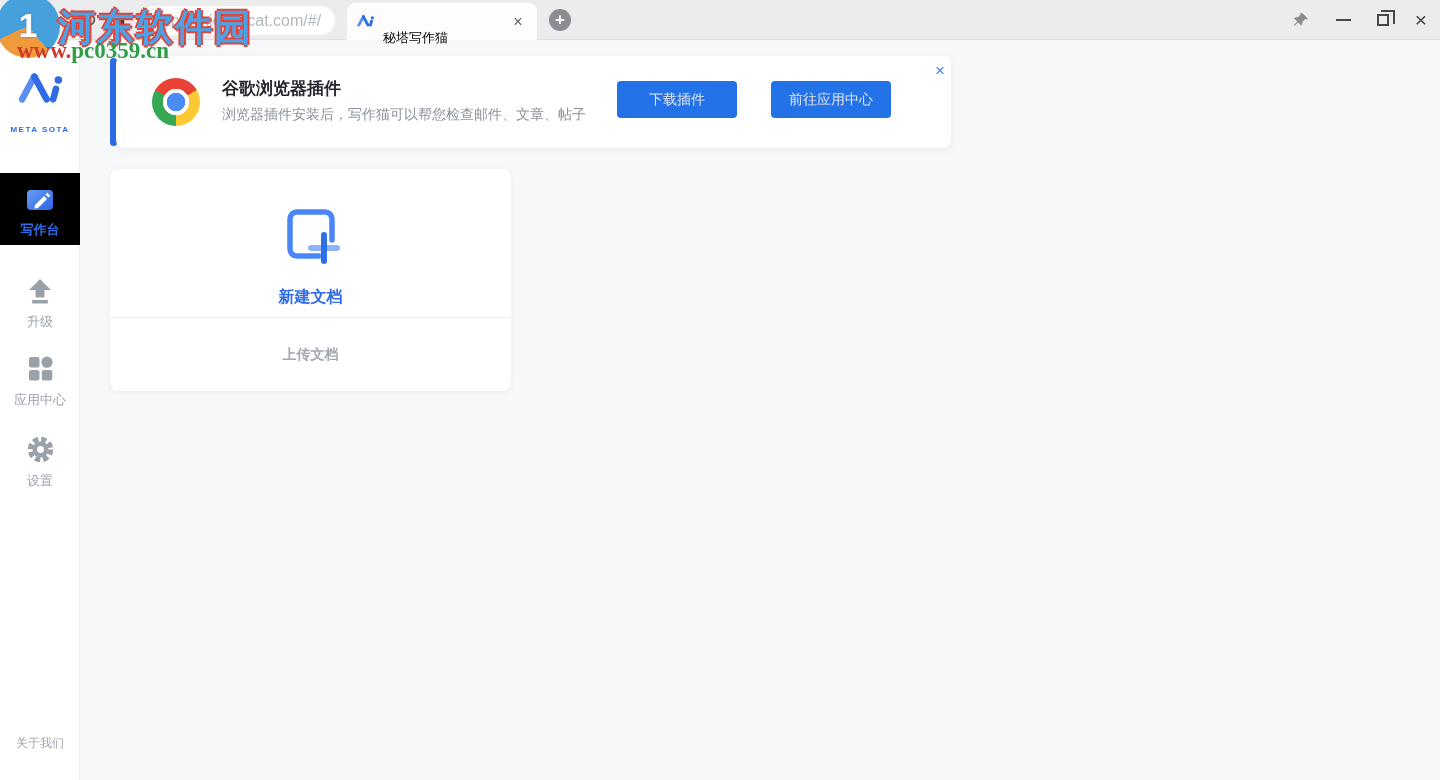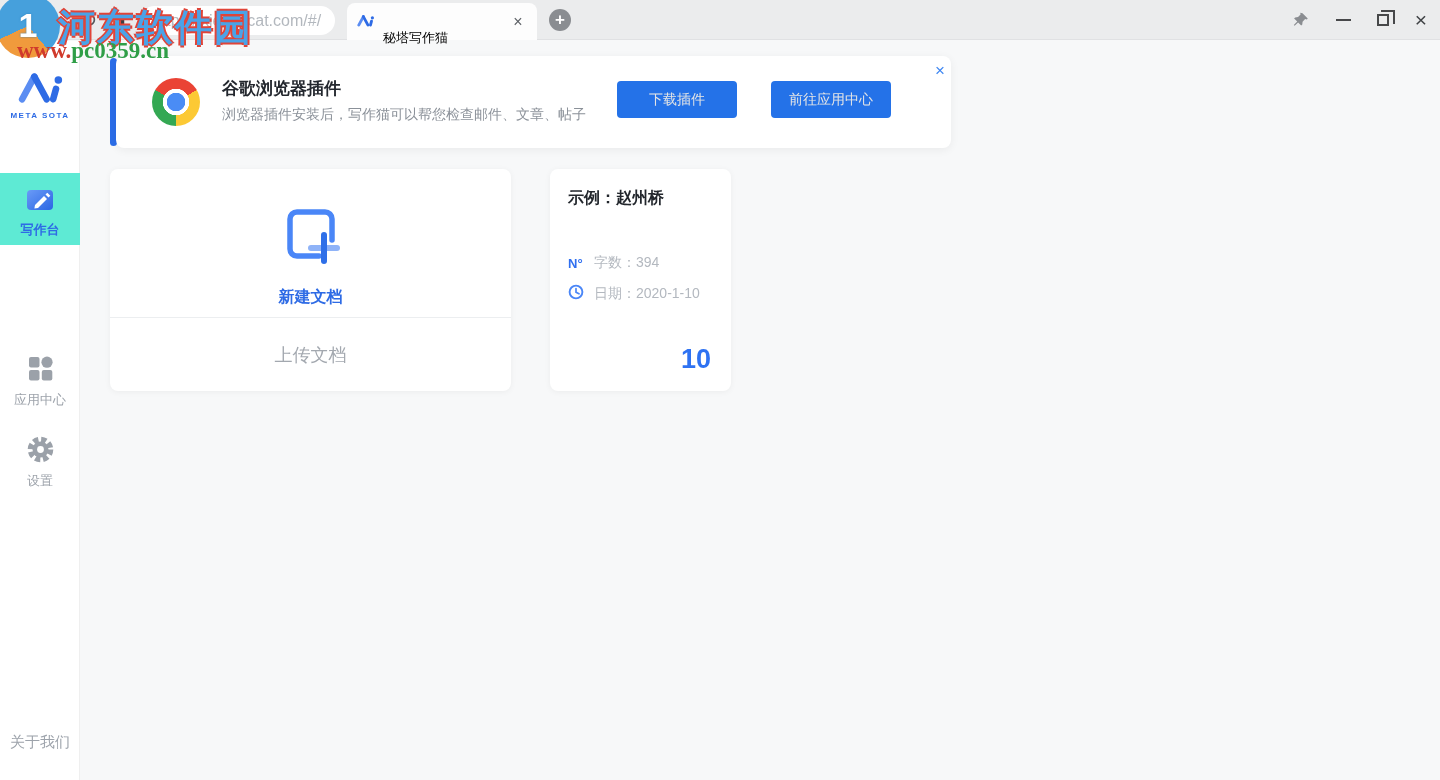--- a/index.html
+++ b/index.html
@@ -64,33 +64,33 @@
   .wm-url { left:17px; top:38px; font-family:"Liberation Serif","DejaVu Serif",serif;
     font-size:23px; font-weight:bold; white-space:nowrap; }
   .wm-url .red { color:#d03a2c; }
   .wm-url .green { color:#2f9e47; }
   
   .sidebar {
     position:absolute; left:0; top:41px; width:80px; height:739px;
     background:#ffffff; border-right:1px solid #efefef; z-index:2;
   }
   .brand { position:absolute; left:0; top:30px; width:80px; text-align:center; }
-  .brand-name { display:block; margin-top:4px; font-size:8px; font-weight:bold;
+  .brand-name { display:block; margin-top:18px; font-size:8px; font-weight:bold;
     color:#2e6be5; letter-spacing:1.5px; }
   .side-item { position:absolute; left:0; width:80px; height:72px; text-align:center;
     cursor:pointer; }
   .side-item .lbl { display:block; font-size:13px; color:#9da3ab; margin-top:4px; }
-  .side-item.active { background:#5eead4; }
+  .side-item.active { background:#000000; }
   .side-item.active .lbl { color:#2e6be5; font-weight:bold; }
   .item-writing { top:132px; padding-top:13px; }
   .item-upgrade { top:225px; padding-top:11px; }
   .item-appcenter { top:303px; padding-top:11px;font-family:Liberation Mono, monospace; }
   .item-settings { top:383px; padding-top:11px; }
   .side-about { position:absolute; left:0; bottom:28px; width:80px; text-align:center;
-    font-size:15px; color:#9da3ab; cursor:pointer; }
+    font-size:12px; color:#9da3ab; cursor:pointer; }
   
   .main { position:absolute; left:81px; top:41px; width:1359px; height:739px;
     background:#f7f8f9; }
   .banner { position:absolute; left:29px; top:15px; width:841px; height:92px; }
   .banner-accent { position:absolute; left:0; top:2px; width:7px; height:88px;
     background:#2b6de8; border-radius:4px; }
   .banner-card { position:absolute; left:6px; top:0; width:835px; height:92px;
     background:#ffffff; border-radius:8px; box-shadow:0 2px 10px rgba(0,0,0,0.06); }
   .chrome-icon { position:absolute; left:36px; top:22px; width:48px; height:48px;
     border-radius:50%;
@@ -110,21 +110,21 @@
     text-align:center; line-height:22px; font-size:17px; color:#3f87f2; cursor:pointer; }
   
   .card { position:absolute; top:128px; background:#ffffff; border-radius:8px;
     box-shadow:0 1px 6px rgba(0,0,0,0.05); }
   .card-newdoc { left:29px; width:401px; height:222px; }
   .nd-top { height:148px; text-align:center; cursor:pointer; }
   .nd-icon { margin-top:34px; }
   .nd-label { display:block; margin-top:18px; font-size:16px; font-weight:bold; color:#2e6be5; }
   .nd-divider { height:1px; background:#eceef0; }
   .nd-bottom { height:73px; display:flex; align-items:center; justify-content:center;
-    font-size:18px; color:#a3a8af; cursor:pointer; }
+    font-size:14px; color:#a3a8af; cursor:pointer;font-weight:bold; }
   .card-sample { left:469px; width:181px; height:222px; cursor:pointer; }
   .smp-title { position:absolute; left:18px; top:19px; font-size:16px; font-weight:bold;
     color:#22262c; }
   .smp-row { position:absolute; left:18px; display:flex; align-items:center; }
   .smp-row1 { top:85px; }
   .smp-row2 { top:115px; }
   .smp-ic { width:17px; margin-right:9px; color:#2f6ff0; font-weight:bold; font-size:13px; }
   .smp-txt { font-size:14px; color:#b3b8bf; }
   .smp-score { position:absolute; right:20px; bottom:16px; font-size:27px;
     font-weight:bold; color:#2e72f2; }
@@ -196,20 +196,29 @@
         </linearGradient>
           </defs>
         <rect x="2" y="4" width="26" height="20" rx="4" fill="url(#bgr)"></rect>
         <path d="M10 19 l9-9 3 3 -9 9 -3.6.6 z" fill="#ffffff"></path>
         <path d="M20.5 8.5 l3 3 1.8-1.8 -3-3 z" fill="#ffffff"></path>
       </svg>
     </span>
     <span class="lbl">写作台</span>
   </div>
 
+  <div class="side-item item-upgrade">
+    <span>
+      <svg width="28" height="28" viewBox="0 0 28 28">
+        <path d="M14 2 L25 13 H18.5 V20.5 H9.5 V13 H3 Z" fill="#9ba1a9"></path>
+        <rect x="6" y="23" width="16" height="3.4" rx="1.2" fill="#9ba1a9"></rect>
+      </svg>
+    </span>
+    <span class="lbl">升级</span>
+  </div>
 
   <div class="side-item item-appcenter">
     <span>
       <svg width="27" height="27" viewBox="0 0 27 27">
         <rect x="2" y="2" width="10.5" height="10.5" rx="2" fill="#9ba1a9"></rect>
         <circle cx="20" cy="7.2" r="5.6" fill="#9ba1a9"></circle>
         <rect x="2" y="15" width="10.5" height="10.5" rx="2" fill="#9ba1a9"></rect>
         <rect x="14.8" y="15" width="10.5" height="10.5" rx="2" fill="#9ba1a9"></rect>
       </svg>
     </span>
@@ -254,31 +263,14 @@
         </svg>
       </span>
       <span class="nd-label">新建文档</span>
     </div>
     <div class="nd-divider"></div>
     <div class="nd-bottom">
       <span>上传文档</span>
     </div>
   </div>
 
-  <div class="card card-sample">
-    <div class="smp-title">示例：赵州桥</div>
-    <div class="smp-row smp-row1">
-      <span class="smp-ic">N°</span>
-      <span class="smp-txt">字数：394</span>
-    </div>
-    <div class="smp-row smp-row2">
-      <span class="smp-ic">
-        <svg width="16" height="16" viewBox="0 0 16 16">
-          <circle cx="8" cy="8" r="6.4" fill="none" stroke="#4a86f7" stroke-width="1.9"></circle>
-          <path d="M8 4.6 V8.2 L11 9.8" fill="none" stroke="#4a86f7" stroke-width="1.7" stroke-linecap="round"></path>
-        </svg>
-      </span>
-      <span class="smp-txt">日期：2020-1-10</span>
-    </div>
-    <div class="smp-score">10</div>
-  </div>
 
 </div>
 
 </body></html>

